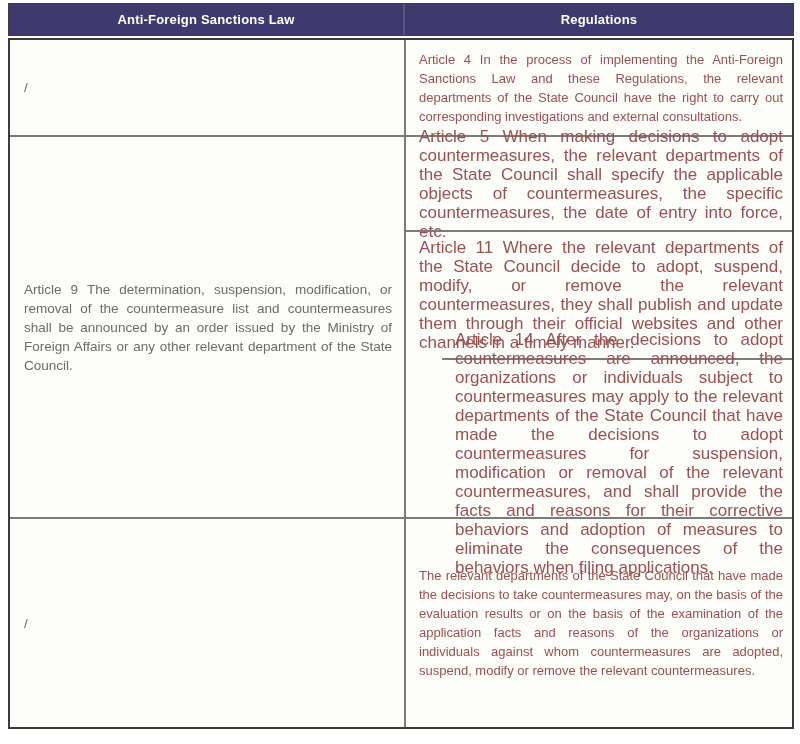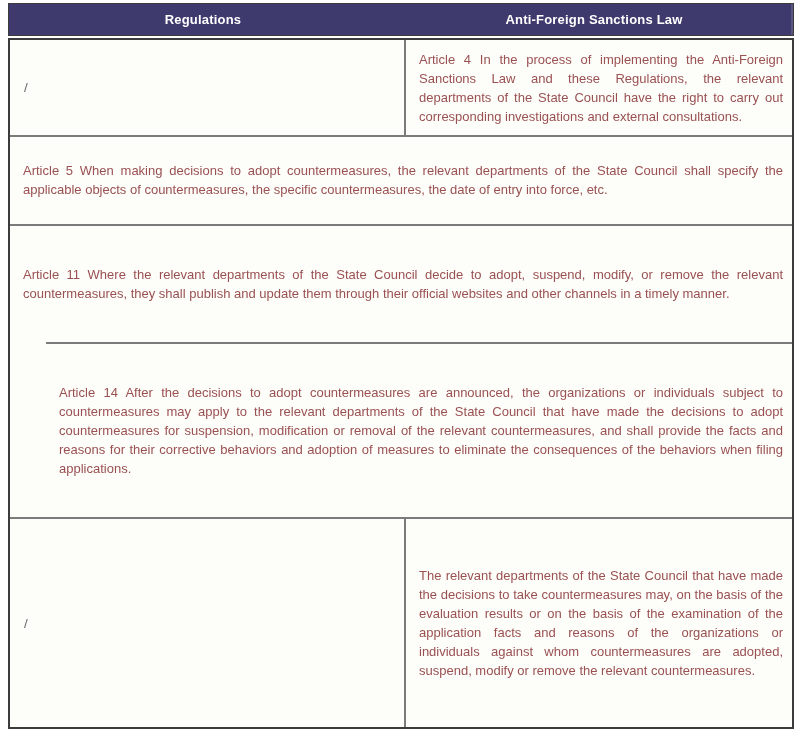--- a/index.html
+++ b/index.html
@@ -66,57 +66,60 @@
     display:flex;flex-direction:column;justify-content:center;
     color:var(--regulations-text);
     font-size:13px;line-height:19px;
     padding:8px 9px 8px 13px;
     text-align:justify;
   }
   .subcells{flex:1;display:flex;flex-direction:column;padding:0;}
   .subcell{
     display:flex;flex-direction:column;justify-content:center;
     color:var(--regulations-text);
-    font-size:13px;line-height:19px;
+    font-size:17px;line-height:19px;
     padding:8px 9px 8px 13px;
     text-align:justify;
   }
   .subcell + .subcell{border-top:2px solid var(--border-gray);}
   .row-1{height:95px;}
   .row-2{height:382px;}
   .sub-a5{height:93px;}
   .sub-a11{height:128px;}
   .sub-a14{height:189px;margin-left:36px;}
   .row-3{height:210px;}
   .slash{font-size:13.5px;}
   p + p{margin-top:0;font-style:italic;}
 </style>
 </head>
 <body>
 
 <div class="page">
   <div class="doc-table">
 
     <div class="header-row">
+      <div class="header-cell left">Anti-Foreign Sanctions Law</div>
       <div class="header-cell right">Regulations</div>
-      <div class="header-cell left">Anti-Foreign Sanctions Law</div>
     </div>
 
     <div class="body-table">
 
       <div class="row row-1">
         <div class="cell-left">
           <span class="slash">/</span>
         </div>
         <div class="cell-right">
           <p>Article 4 In the process of implementing the Anti-Foreign Sanctions Law and these Regulations, the relevant departments of the State Council have the right to carry out corresponding investigations and external consultations.</p>
         </div>
       </div>
 
       <div class="row row-2">
+        <div class="cell-left">
+          <p>Article 9 The determination, suspension, modification, or removal of the countermeasure list and countermeasures shall be announced by an order issued by the Ministry of Foreign Affairs or any other relevant department of the State Council.</p>
+        </div>
         <div class="subcells">
           <div class="subcell sub-a5">
             <p>Article 5 When making decisions to adopt countermeasures, the relevant departments of the State Council shall specify the applicable objects of countermeasures, the specific countermeasures, the date of entry into force, etc.</p>
           </div>
           <div class="subcell sub-a11">
             <p>Article 11 Where the relevant departments of the State Council decide to adopt, suspend, modify, or remove the relevant countermeasures, they shall publish and update them through their official websites and other channels in a timely manner.</p>
           </div>
           <div class="subcell sub-a14">
             <p>Article 14 After the decisions to adopt countermeasures are announced, the organizations or individuals subject to countermeasures may apply to the relevant departments of the State Council that have made the decisions to adopt countermeasures for suspension, modification or removal of the relevant countermeasures, and shall provide the facts and reasons for their corrective behaviors and adoption of measures to eliminate the consequences of the behaviors when filing applications.</p>
           </div>

